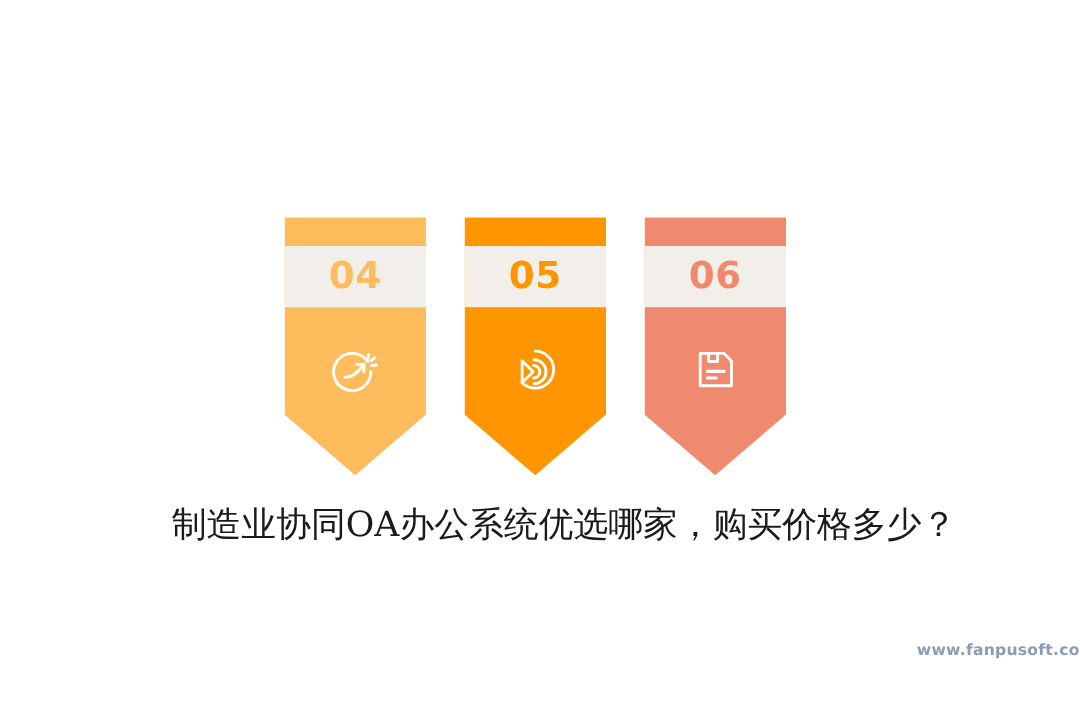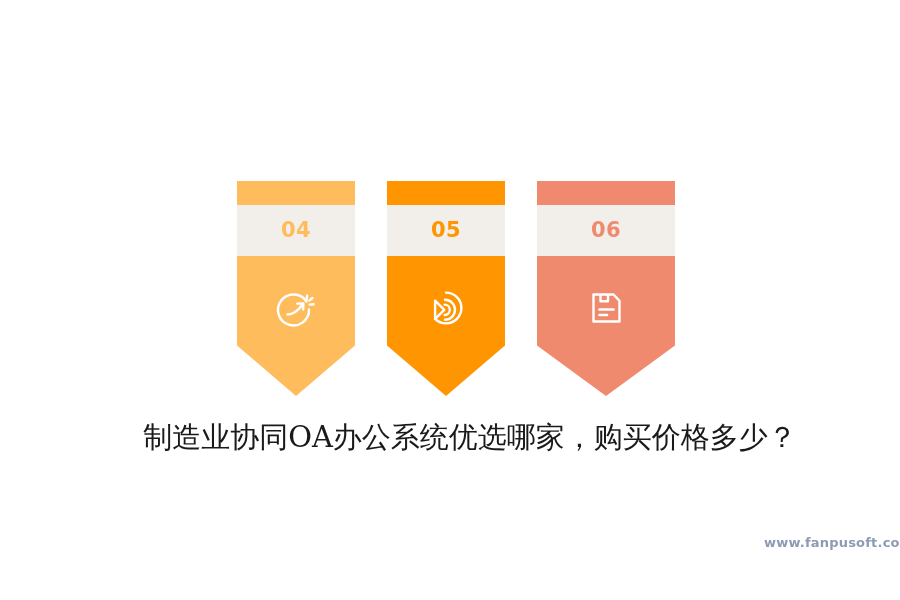--- a/index.html
+++ b/index.html
@@ -50,21 +50,21 @@
     width: 100%;
     height: 51px;
     background: #f2efea;
     display: flex;
     align-items: center;
     justify-content: center;
   }
 
   .banner-number {
     font-family: "DejaVu Sans", sans-serif;
-    font-size: 21px;
+    font-size: 31px;
     font-weight: 700;
     letter-spacing: 0.5px;
     line-height: 1;
   }
 
   .banner-icon {
     position: absolute;
     left: 50%;
     top: 104px;
     transform: translateX(-50%);
@@ -164,21 +164,21 @@
       <div class="banner-icon">
         <svg viewBox="0 0 46 46" fill="none" xmlns="http://www.w3.org/2000/svg">
           <path d="M23 7.6 A15.4 15.4 0 0 1 23 38.4 A15.4 15.4 0 0 1 12.1 33.9" stroke="#FFFFFF" stroke-width="2.4" stroke-linecap="round" fill="none"></path>
           <path d="M12.1 33.9 L12.1 15.6 L21.3 24.8 Z" stroke="#FFFFFF" stroke-width="2.4" stroke-linejoin="round" stroke-linecap="round" fill="none"></path>
           <path d="M22.0 14.8 A10.0 10.0 0 0 1 22.0 34.8" stroke="#FFFFFF" stroke-width="2.4" stroke-linecap="round" fill="none"></path>
           <path d="M21.6 19.6 A5.2 5.2 0 0 1 21.6 30.0" stroke="#FFFFFF" stroke-width="2.4" stroke-linecap="round" fill="none"></path>
         </svg>
       </div>
     </div>
 
-    <div class="banner pos-2" style="background: rgb(240, 138, 110); padding-left: 20px;">
+    <div class="banner pos-2" style="background: rgb(240, 138, 110);">
       <div class="banner-band" style="background: rgb(242, 239, 234);">
         <span class="banner-number" style="color: rgb(240, 138, 110);">06</span>
       </div>
       <div class="banner-icon">
         <svg viewBox="0 0 46 46" fill="none" xmlns="http://www.w3.org/2000/svg">
           <path d="M10.5 9.5 L30.5 9.5 L36.5 15.8 L36.5 36.5 L10.5 36.5 Z" stroke="#FFFFFF" stroke-width="2.4" stroke-linejoin="round" fill="none"></path>
           <path d="M17.5 9.5 L17.5 16.2 L25.0 16.2 L25.0 9.5" stroke="#FFFFFF" stroke-width="2.4" stroke-linejoin="round" fill="none"></path>
           <path d="M16.5 24.5 L30.5 24.5" stroke="#FFFFFF" stroke-width="2.6" stroke-linecap="round"></path>
           <path d="M16.5 30.0 L24.0 30.0" stroke="#FFFFFF" stroke-width="2.6" stroke-linecap="round"></path>
         </svg>

